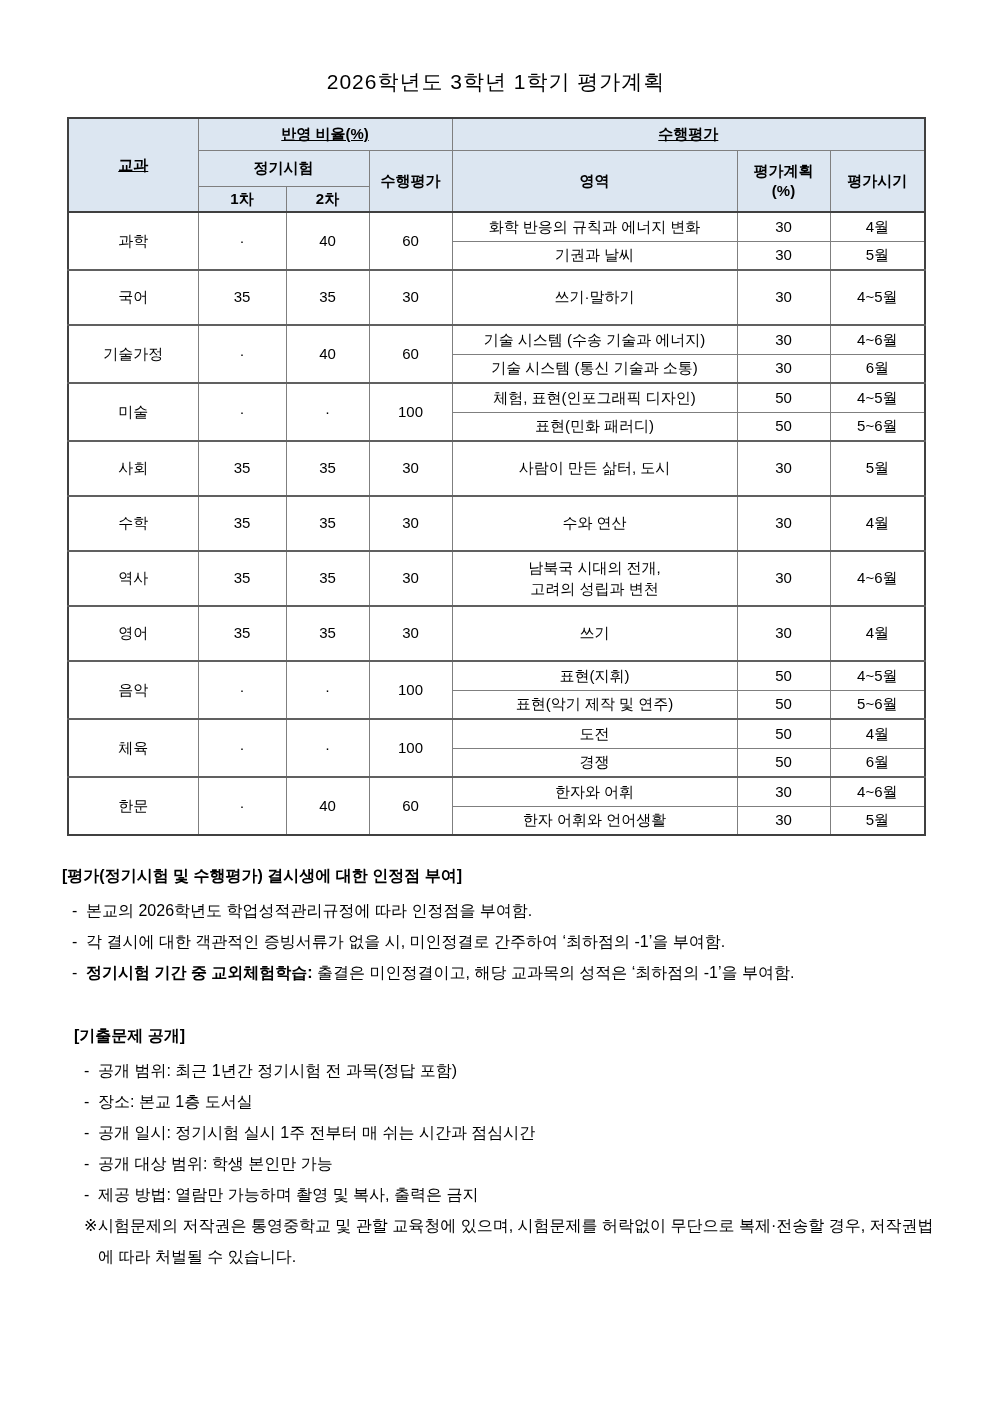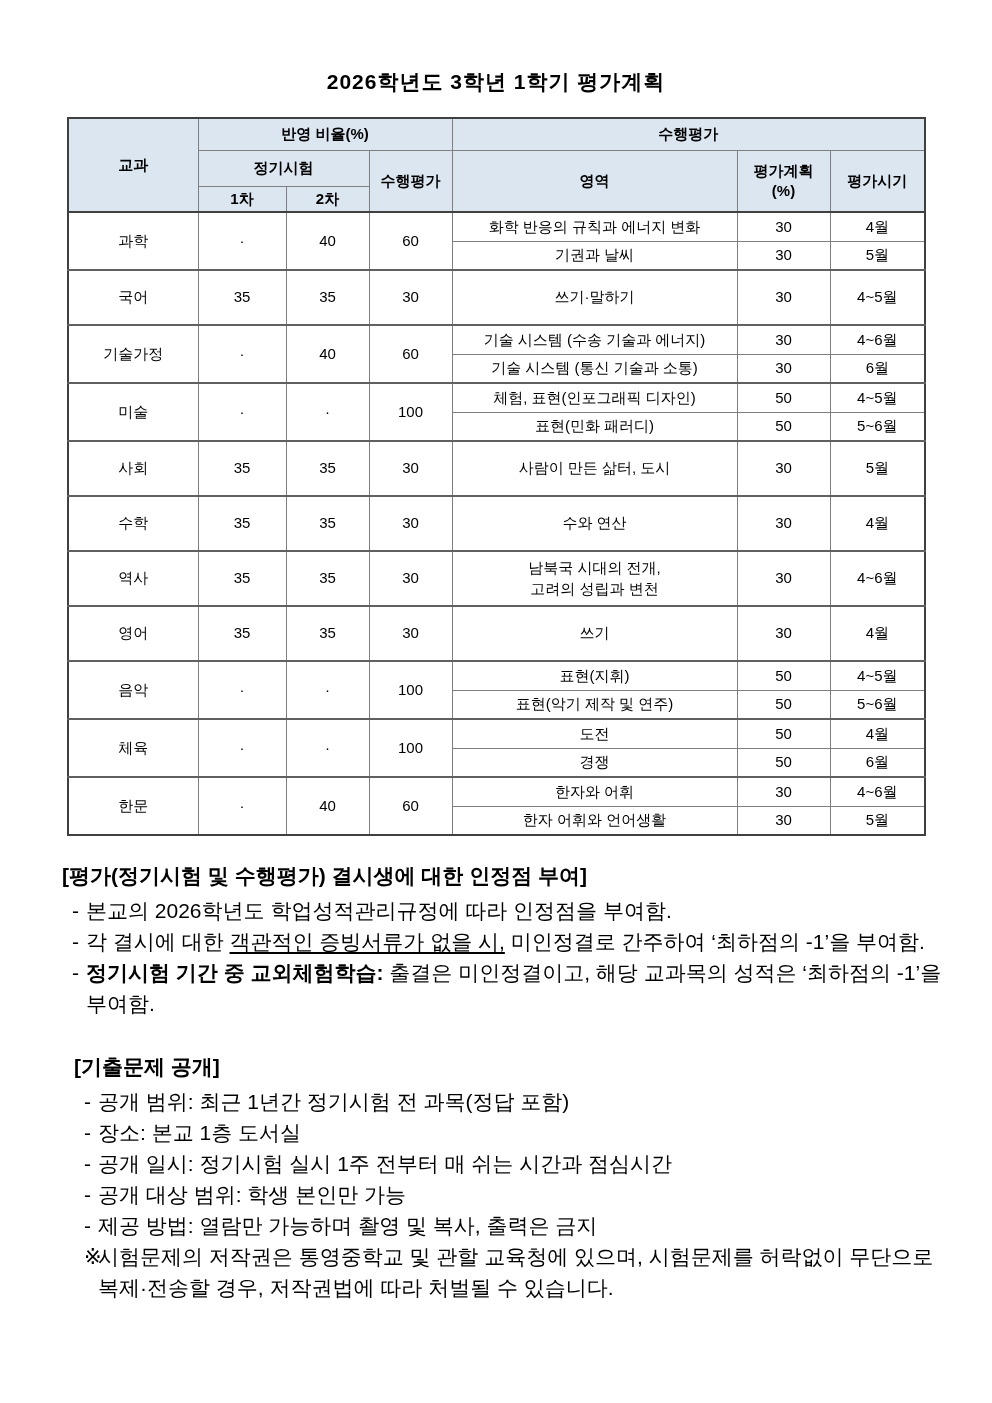--- a/index.html
+++ b/index.html
@@ -10,21 +10,21 @@
     font-family: "Liberation Sans", "DejaVu Sans", sans-serif;
     color: #000;
     overflow: hidden;
   }
   .page { width: 992px; height: 1403px; position: relative; }
 
   .doc-title {
     padding-top: 68px;
     text-align: center;
     font-size: 21px;
-    font-weight: bold;
+    font-weight: normal;
     letter-spacing: 1px;
     color: #000;
   }
 
   table.eval-table {
     border-collapse: collapse;
     table-layout: fixed;
     width: 857px;
     margin: 21px 0 0 67px;
     border: 2px solid #404040;
@@ -35,41 +35,41 @@
     vertical-align: middle;
     font-size: 15px;
     padding: 2px 4px;
     line-height: 1.35;
   }
   .eval-table thead th {
     background: #dce6f1;
     font-weight: bold;
     white-space: pre-line;
   }
-  .eval-table thead tr:nth-child(1) th { height: 32px; }
+  .eval-table thead tr:nth-child(1) th { height: 32px; text-decoration: underline; }
   .eval-table thead tr:nth-child(2) th { height: 36px; }
   .eval-table thead tr:nth-child(3) th { height: 26px; margin-top: 36px; }
   .eval-table thead tr:last-child th,
   .eval-table thead th[rowspan] { border-bottom: 2px solid #404040; }
   .eval-table tbody tr.group-start td { border-top: 2px solid #606060; }
   .eval-table tbody tr.single td { height: 55px; }
   .eval-table tbody tr.sub td { height: 29px; }
   .eval-table td.area-cell { white-space: pre-line; }
 
   .notes {
     margin: 25px 0 0 62px;
     width: 880px;
-    font-size: 21px;
+    font-size: 16px;
   }
   .note-section + .note-section { margin-top: 33px; margin-left: 12px; }
   .note-heading { font-weight: bold; line-height: 30px; margin-bottom: 4px; }
   .note-item { display: flex; line-height: 31px; }
   .note-marker { flex: none; padding-left: 10px; width: 24px; }
   .note-text { flex: 1; }
-  .seg-u { text-decoration: underline; text-underline-offset: 3px; }
+  .seg-u { text-underline-offset: 3px; }
   .seg-b { font-weight: bold; margin-top: 12px; }
 </style>
 </head>
 <body>
 
 <div class="page">
 
   <div class="doc-title">2026학년도 3학년 1학기 평가계획</div>
 
   <table class="eval-table">

